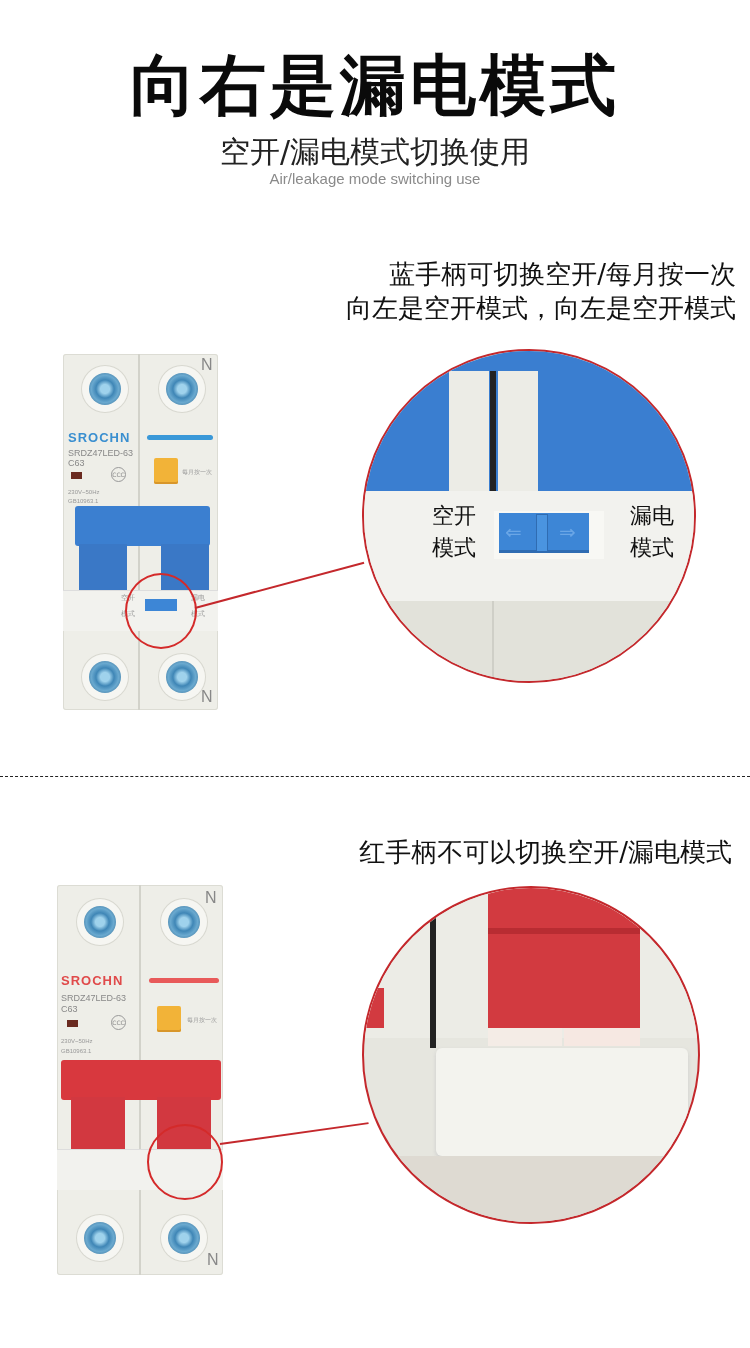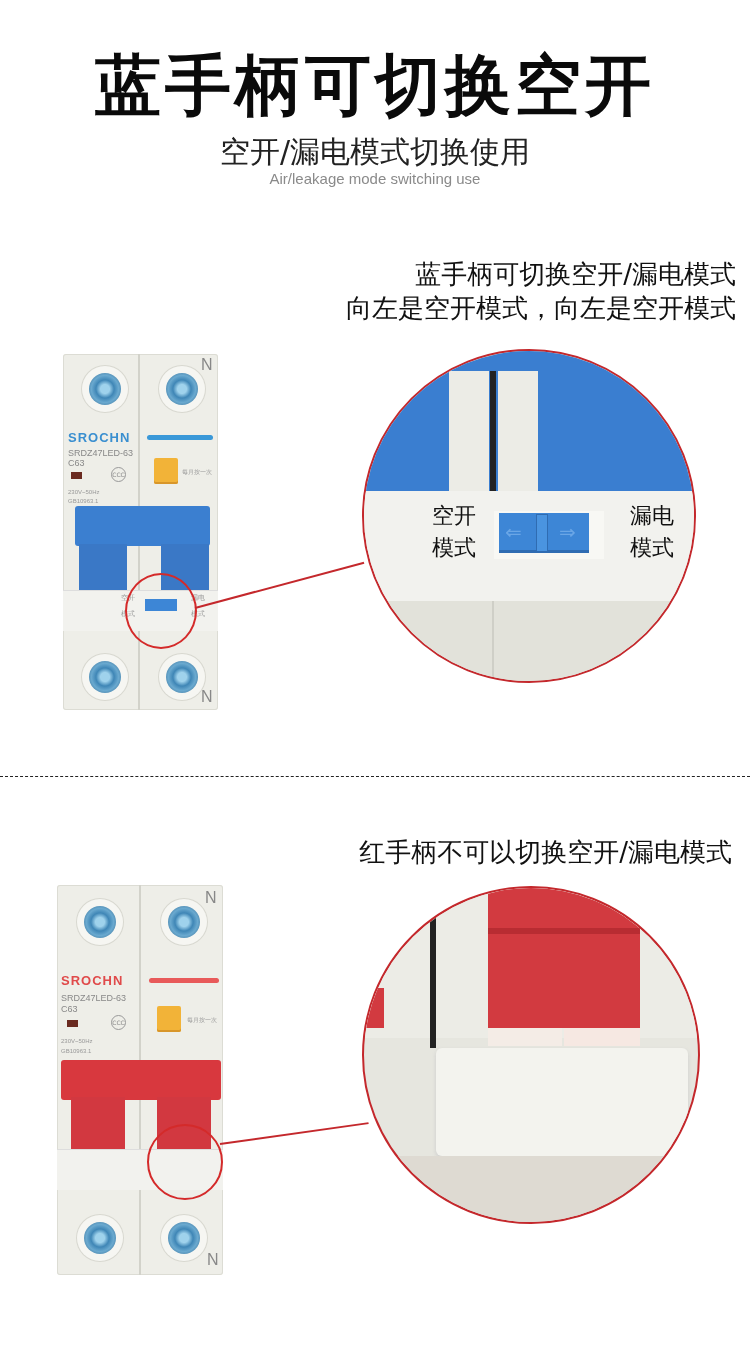--- a/index.html
+++ b/index.html
@@ -34,25 +34,25 @@
   .zoom-circle{position:absolute;border-radius:50%;border:2px solid #c4282c;overflow:hidden;background:#e6e6df;}
   .ring{position:absolute;border-radius:50%;border:2px solid #d42a2a;}
   .connector{position:absolute;height:2px;background:#c4282c;transform-origin:0 50%;}
 
   .dashline{left:0;top:776px;width:750px;height:0;border-top:1px dashed #222;}
   .cn-lbl{position:absolute;font-family:"DejaVu Serif","Liberation Serif",serif;font-size:22px;line-height:33px;color:#111;}
 </style>
 </head>
 <body>
 
-<div class="abs title">蓝手柄可切换空开</div>
+<div class="abs title">向右是漏电模式</div>
 <div class="abs subtitle">空开/漏电模式切换使用</div>
 <div class="abs subtitle-en">Air/leakage mode switching use</div>
 
-<div class="abs note" style="right:14px;top:256px;">蓝手柄可切换空开/漏电模式</div>
+<div class="abs note" style="right:14px;top:256px;">蓝手柄可切换空开/每月按一次</div>
 <div class="abs note" style="right:14px;top:290px;">向左是空开模式，向左是空开模式</div>
 
 <div class="abs breaker" style="left:63px;top:354px;width:155px;height:356px;">
   <div class="pole-split" style="left:75px;"></div>
   <div class="screw" style="left:19px;top:12px;"></div>
   <div class="screw" style="left:96px;top:12px;"></div>
   <div class="nmark" style="left:138px;top:2px;">N</div>
 
   <div class="brand" style="left:5px;top:76px;color:#3a8fd0;">SROCHN</div>
   <div class="stripe" style="left:84px;top:81px;width:66px;background:#3a98d8;"></div>

